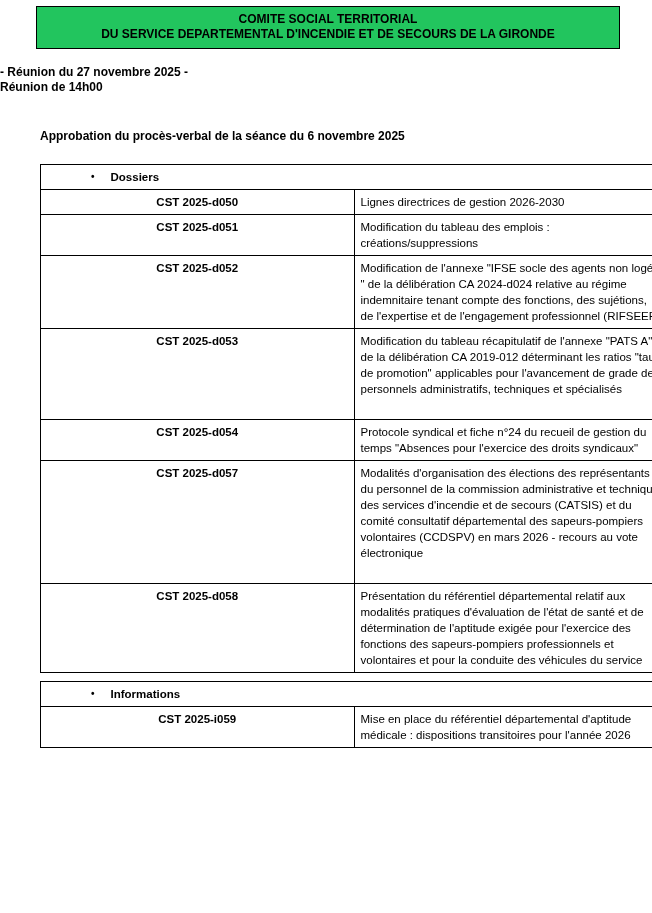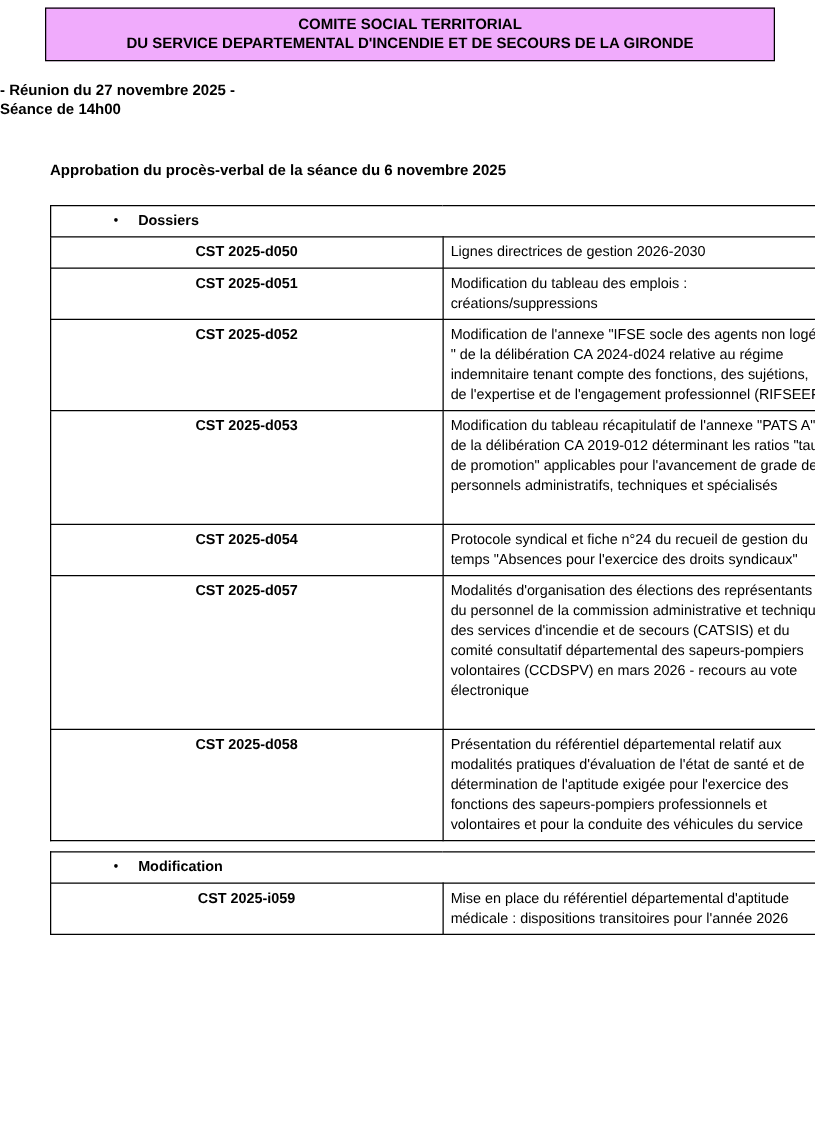--- a/index.html
+++ b/index.html
@@ -11,21 +11,21 @@
   .page {
     position: relative;
     width: 652px;
     height: 913px;
     background: #ffffff;
     overflow: hidden;
   }
   .org-box {
     margin: 6px 32px 0 36px;
     border: 1px solid #000000;
-    background: #f0abfc;
+    background: #22c55e;
     padding: 5px 6px 6px 6px;
     text-align: center;
     font-weight: bold;
     font-size: 12px;
     line-height: 15px;
   }
   .meeting-block {
     margin-top: 16px;
     text-align: left;
     font-weight: bold;
@@ -85,21 +85,21 @@
 
 <div class="page">
 
   <div class="org-box">
     <div>COMITE SOCIAL TERRITORIAL</div>
     <div>DU SERVICE DEPARTEMENTAL D'INCENDIE ET DE SECOURS DE LA GIRONDE</div>
   </div>
 
   <div class="meeting-block">
     <div>- Réunion du 27 novembre 2025 -</div>
-    <div>Séance de 14h00</div>
+    <div>Réunion de 14h00</div>
   </div>
 
 
   <div class="approval-line">Approbation du procès-verbal de la séance du 6 novembre 2025</div>
 
   <table class="doc-table first">
     <tbody>
       <tr>
         <td class="section-header-cell" colspan="2">
           <span class="bullet">•</span><span>Dossiers</span>
@@ -135,21 +135,21 @@
           <td class="code">CST 2025-d058</td>
           <td class="desc">Présentation du référentiel départemental relatif aux modalités pratiques d'évaluation de l'état de santé et de détermination de l'aptitude exigée pour l'exercice des fonctions des sapeurs-pompiers professionnels et volontaires et pour la conduite des véhicules du service</td>
         </tr>
       </tbody>
   </table>
 
   <table class="doc-table second">
     <tbody>
       <tr>
         <td class="section-header-cell" colspan="2">
-          <span class="bullet">•</span><span>Modification</span>
+          <span class="bullet">•</span><span>Informations</span>
         </td>
       </tr>
     </tbody>
     <tbody>
         <tr>
           <td class="code">CST 2025-i059</td>
           <td class="desc">Mise en place du référentiel départemental d'aptitude médicale : dispositions transitoires pour l'année 2026</td>
         </tr>
       </tbody>
   </table>

